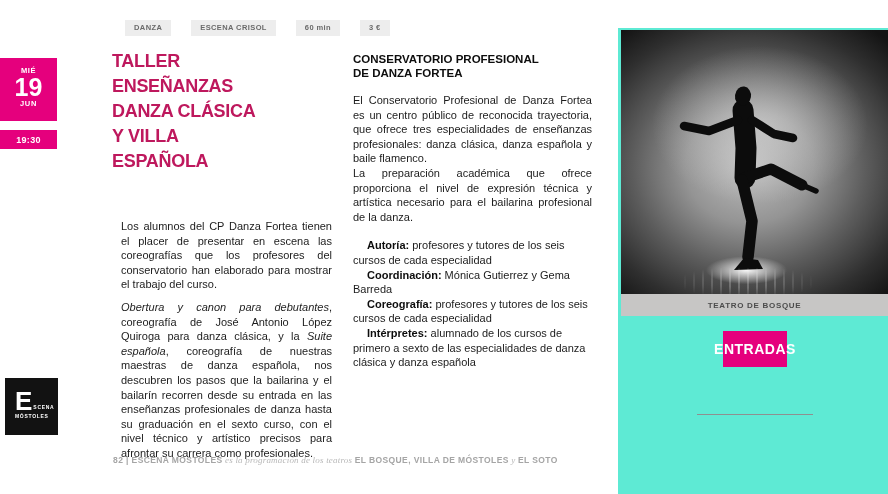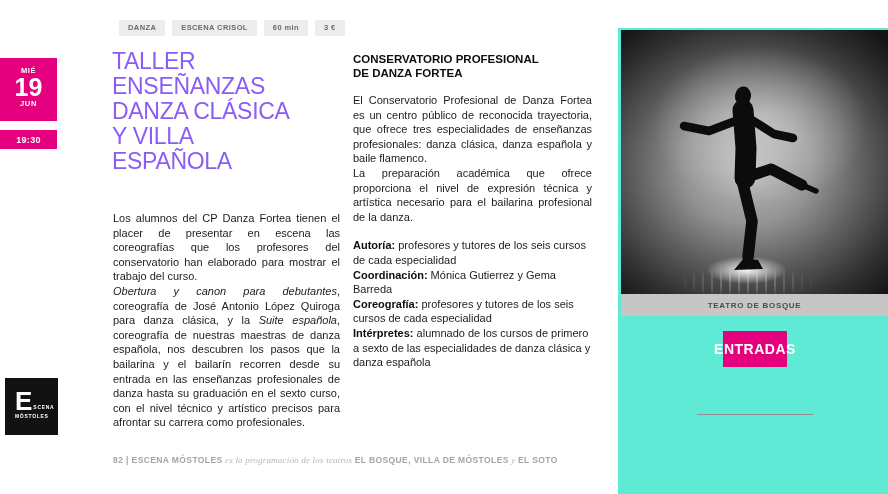--- a/index.html
+++ b/index.html
@@ -19,39 +19,39 @@
 
   
   #logo{left:5px;top:378px;width:53px;height:57px;background:#121212;color:#fff;
     box-sizing:border-box;padding:12px 0 0 10px;}
   .logo-row{display:flex;align-items:flex-end;}
   .logo-e{font-size:26px;font-weight:bold;line-height:22px;}
   .logo-scena{font-size:5px;font-weight:bold;letter-spacing:.7px;margin:0 0 2px 1px;}
   .logo-mostoles{font-size:5px;font-weight:bold;letter-spacing:.7px;margin-top:1px;}
 
   
-  #tags{left:119px;top:20px;display:flex;gap:7px;}
+  #tags{left:125px;top:20px;display:flex;gap:20px;}
   .tag{background:#ededed;color:#6a6a6a;font-size:7.5px;font-weight:bold;
     letter-spacing:.4px;padding:4px 9px;line-height:1;}
 
   
-  #title{left:112px;top:49px;font-size:23px;font-weight:normal;line-height:25px;
-    letter-spacing:-.3px;color:#8b5cf6;}
+  #title{left:112px;top:49px;font-size:18px;font-weight:bold;line-height:25px;
+    letter-spacing:-.3px;color:#be185d;}
 
   
   #left-col{left:113px;top:211px;width:227px;font-size:11px;line-height:14.6px;text-align:justify;}
-  #left-col p{margin:0;}
+  #left-col p{margin:8px;}
   .it{font-style:italic;}
   #right-col{left:353px;top:52px;width:239px;font-size:11px;line-height:14.6px;}
   #venue-heading{font-size:11.5px;font-weight:bold;line-height:14px;white-space:pre-line;
     margin:0 0 13px 0;color:#0d0d0d;}
   .rp{text-align:justify;margin:0;}
   #credits{margin-top:14px;}
   .credit{margin:0;}
-  .credit b{font-weight:bold;color:#0d0d0d;}
+  .credit b{font-weight:bold;color:#0d0d0d;margin-left:14px;}
 
   
   #panel{left:618px;top:0;width:270px;height:494px;background:#5eead4;margin-top:28px;}
   #photo{position:absolute;left:3px;top:2px;width:267px;height:264px;overflow:hidden;
     background:
       radial-gradient(ellipse 58px 20px at 47% 91%, rgba(255,255,255,.95), rgba(255,255,255,0) 70%),
       radial-gradient(ellipse 150px 110px at 52% 36%, rgba(230,230,230,.5), rgba(230,230,230,0) 72%),
       radial-gradient(ellipse 200px 175px at 48% 52%, #bdbdbd 0%, #949494 32%, #5d5d5d 58%, #2f2f2f 82%, #141414 100%);}
   #photo-floor{position:absolute;left:0;bottom:0;width:100%;height:26px;
     background:repeating-linear-gradient(90deg, rgba(255,255,255,.22) 0 2px, rgba(255,255,255,0) 2px 9px);

